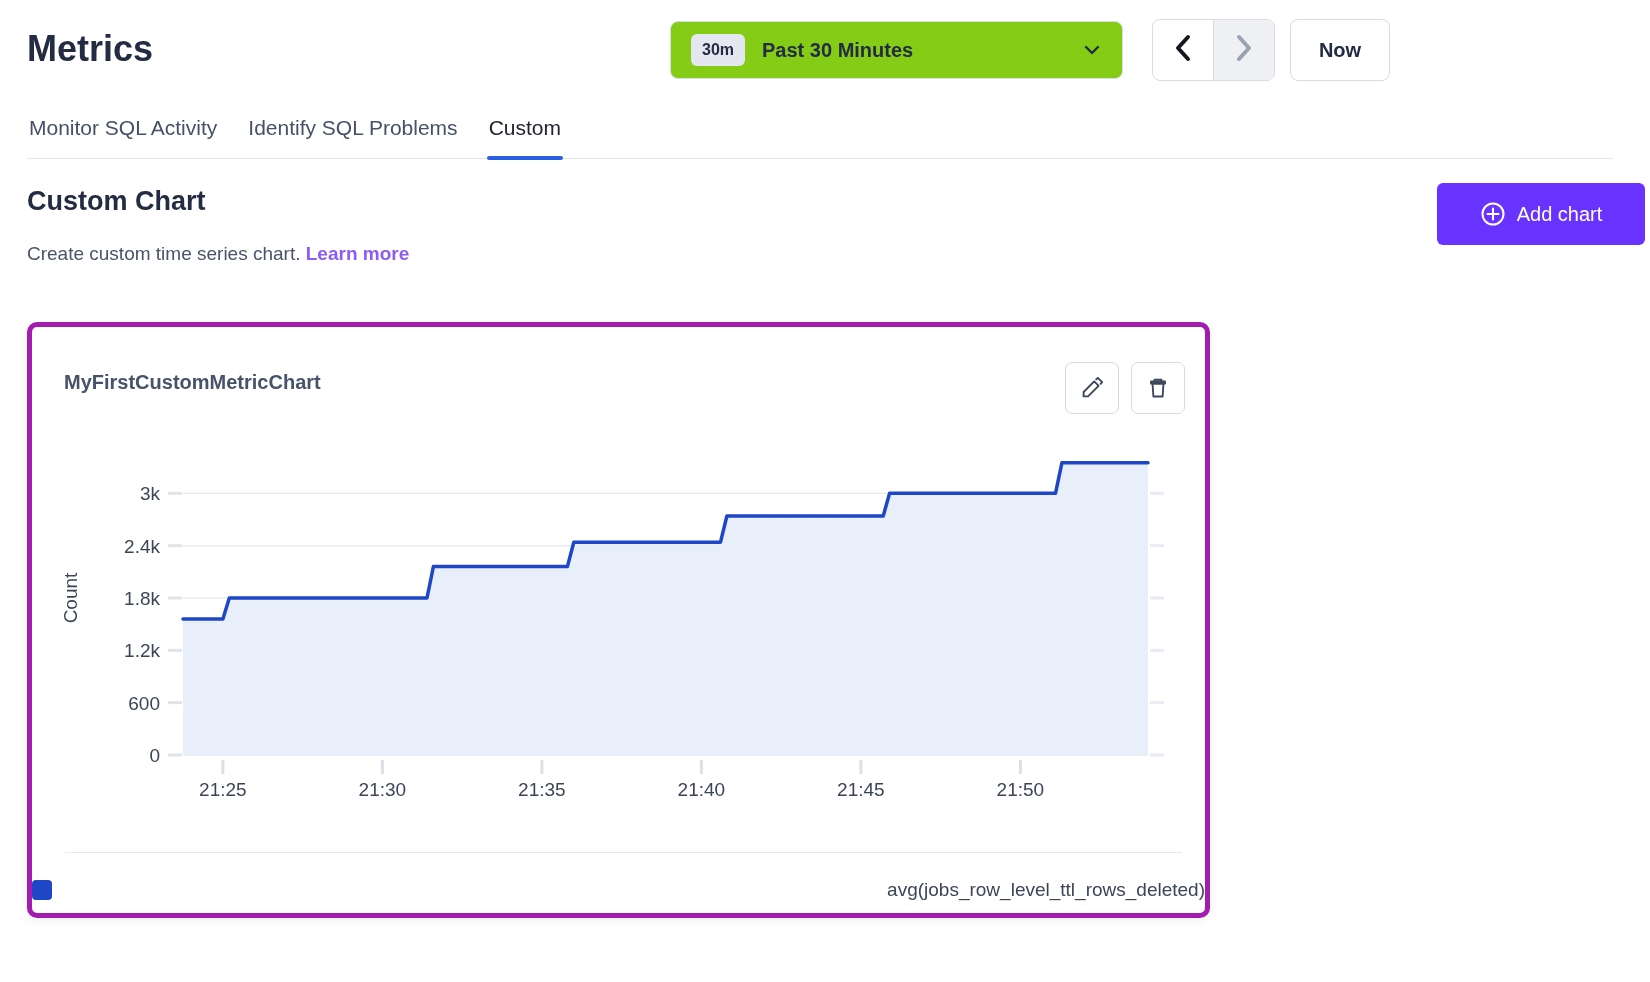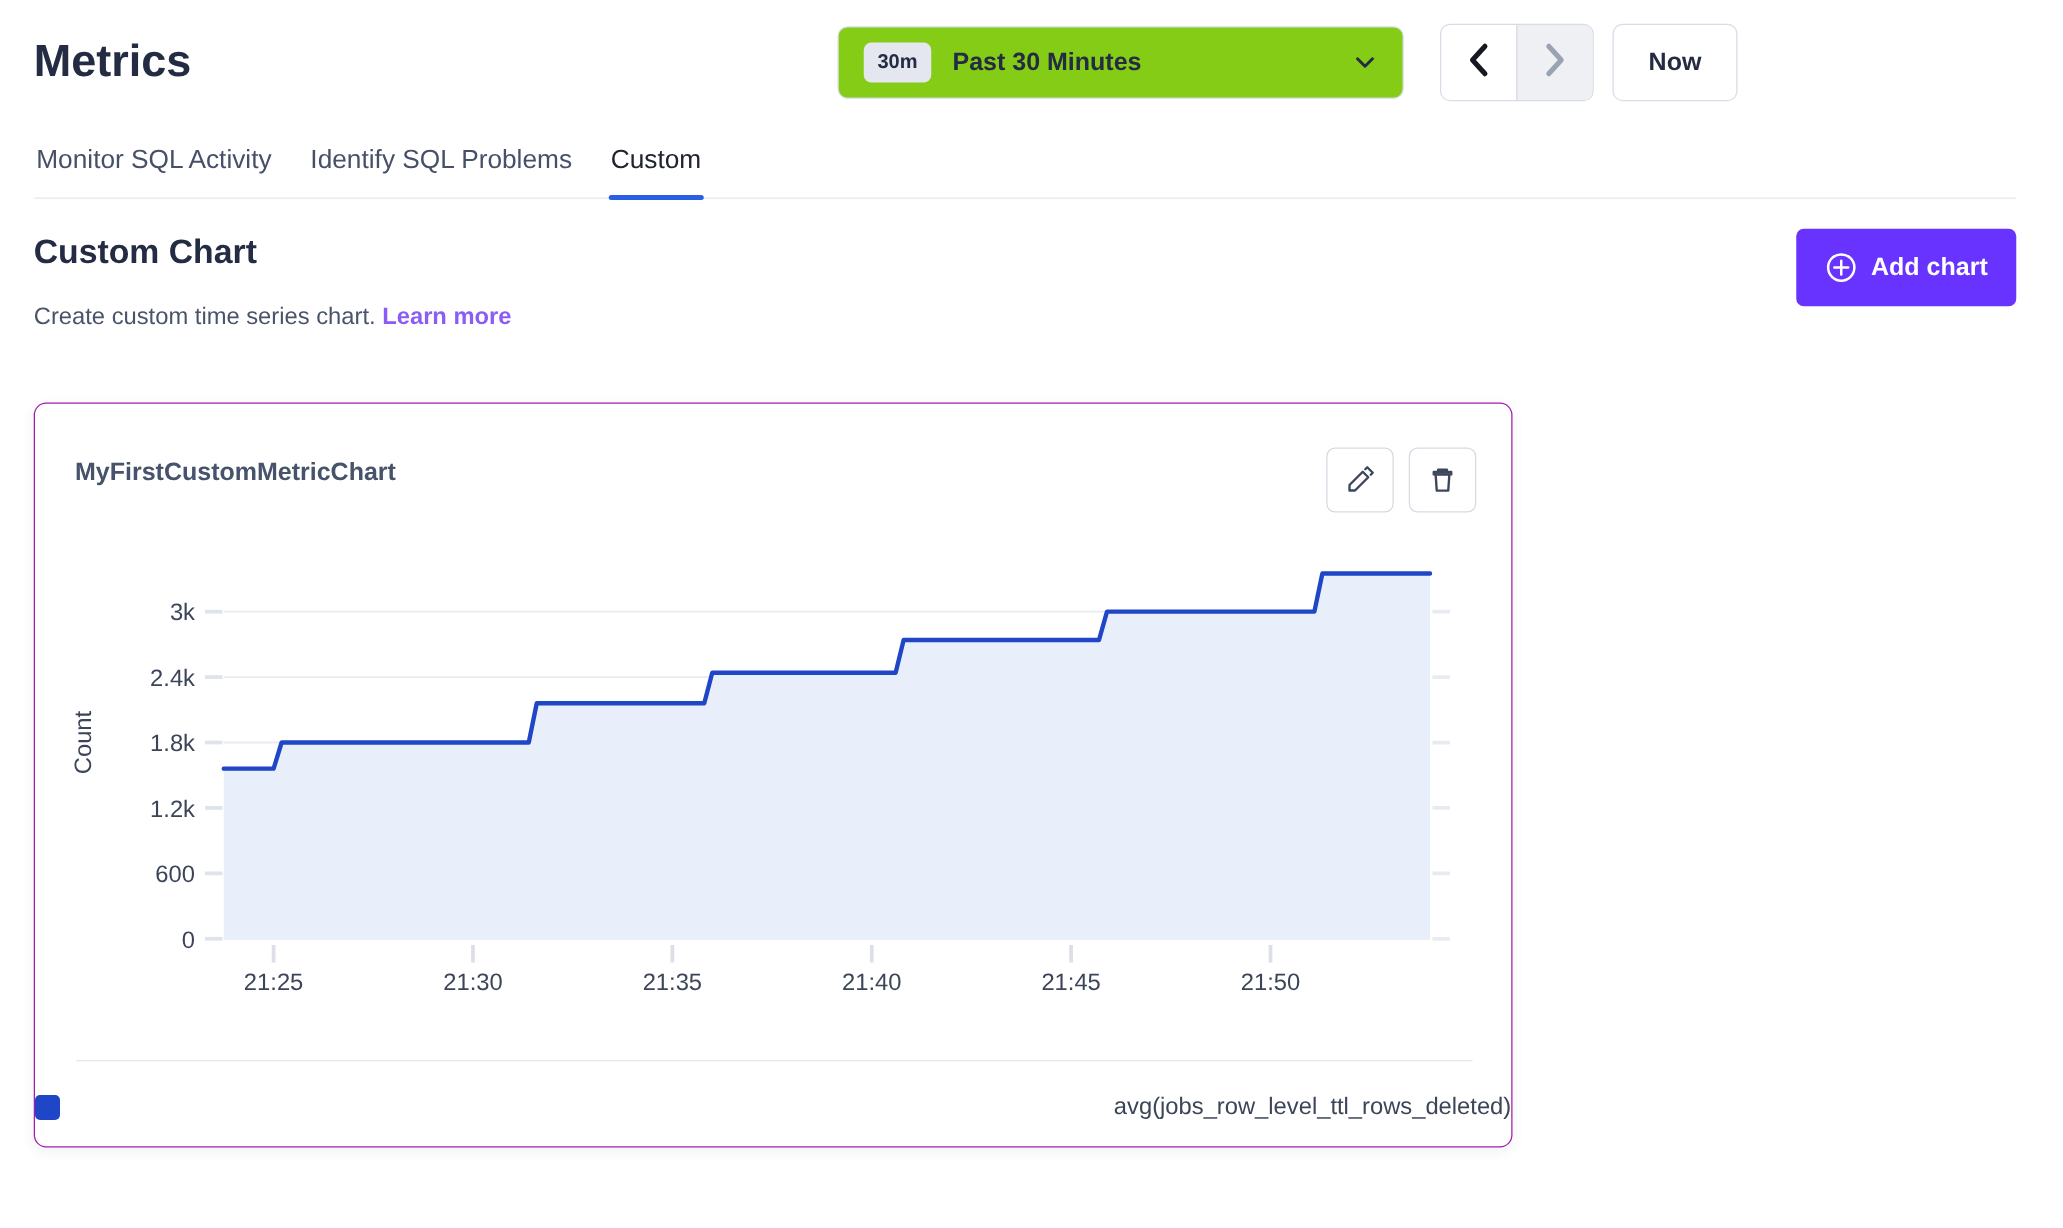--- a/index.html
+++ b/index.html
@@ -33,28 +33,28 @@
   .tab { position:relative; font-size:21px; color:#475069; padding:0 2px 18px 2px; cursor:pointer; }
   .tab.active { color:#20242e; }
   .tab.active::after { content:""; position:absolute; left:0; right:0; bottom:-2px; height:4px;
     border-radius:2px; background:#2b5fe3; }
 
   
   .section-heading { position:absolute; left:27px; top:186px; font-size:27px; font-weight:bold; color:#232c43; }
   .section-desc { position:absolute; left:27px; top:243px; font-size:19px; color:#4a5469; }
   .learn-more { color:#2b5fe3; font-weight:bold; text-decoration:none; cursor:pointer; }
 
-  .add-chart { position:absolute; left:1437px; top:183px; width:176px; height:62px; border:none;
-    background:#6933ff; border-radius:6px; color:#fff; font-size:20px; font-weight:bold;
+  .add-chart { position:absolute; left:1437px; top:183px; width:208px; height:62px; border:none;
+    background:#6933ff; border-radius:6px; color:#fff; font-size:20px; font-weight:normal;
     font-family:"Liberation Sans", sans-serif; display:flex; align-items:center; justify-content:center;
     gap:11px; cursor:pointer; }
 
   
   .card { position:absolute; left:27px; top:322px; width:1183px; height:596px; background:#fff;
-    border:1px solid #a21caf; border-radius:10px; box-shadow:0 3px 10px rgba(40,50,80,0.07); }
+    border:5px solid #a21caf; border-radius:10px; box-shadow:0 3px 10px rgba(40,50,80,0.07); }
   .card-title { position:absolute; left:32px; top:44px; font-size:20px; font-weight:bold; color:#46536b; }
   .icon-btn { position:absolute; top:35px; width:54px; height:52px; background:#fff;
     border:1px solid #d6dae3; border-radius:7px; display:flex; align-items:center; justify-content:center;
     cursor:pointer; }
   .icon-btn.edit { left:1033px; }
   .icon-btn.delete { left:1099px; }
 
   #chart { position:absolute; left:0; top:0; }
   #chart text { font-family:"Liberation Sans", sans-serif; font-size:19px; fill:#3c4558; }
 

